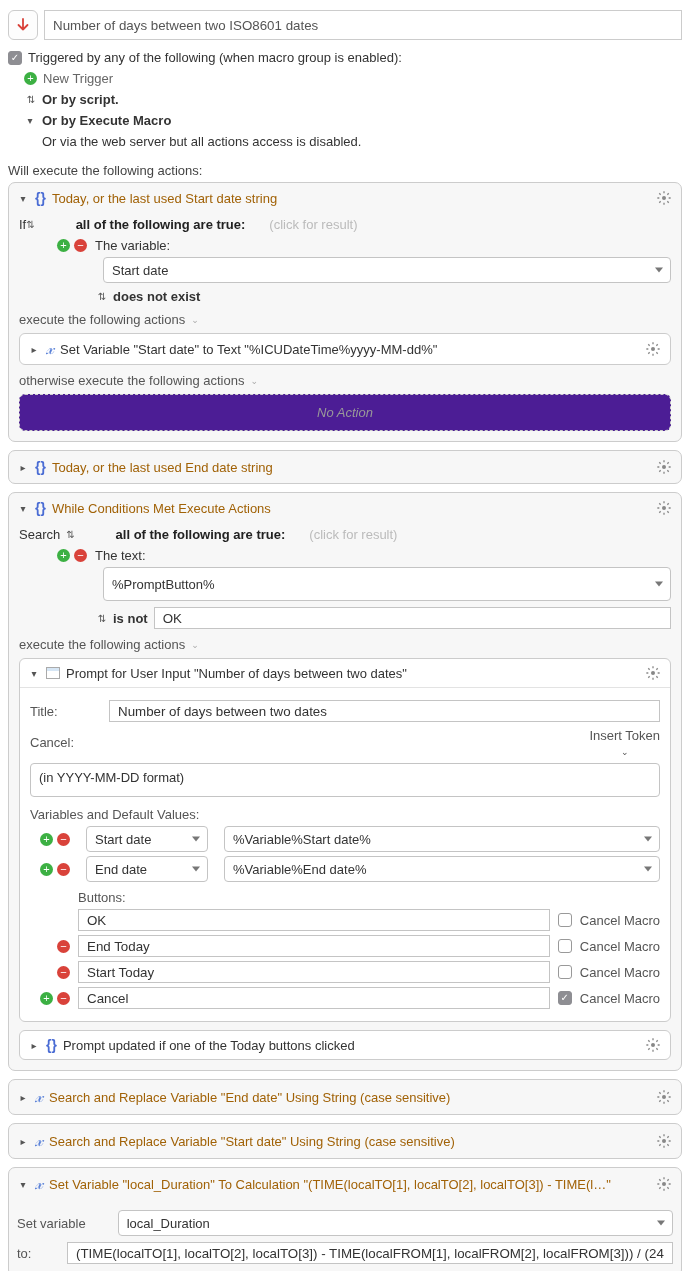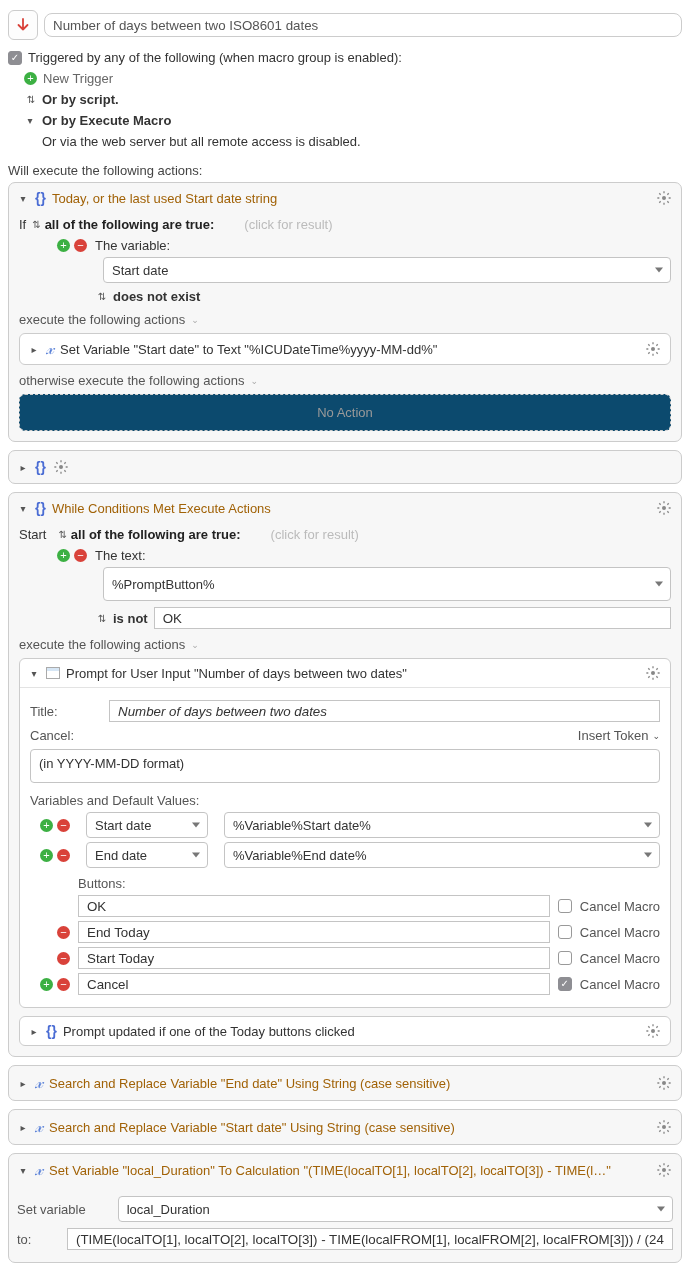--- a/index.html
+++ b/index.html
@@ -7,21 +7,21 @@
   body { padding:10px 8px; }
 
   .row { display:flex; align-items:center; gap:6px; }
   .indent { padding-left:16px; }
   .mt6 { margin-top:6px; }
   .bold { font-weight:600; }
   .muted { color:#bbb; }
 
   .title-row { display:flex; align-items:center; gap:6px; }
   .arrow-box { width:30px; height:30px; border:1px solid #ccc; border-radius:6px; display:flex; align-items:center; justify-content:center; background:#fdfdfd; }
-  .title-input { flex:1; height:24px; border:1px solid #ccc; border-radius:8px; padding:0 8px; color:#555; }
+  .title-input { flex:1; height:30px; border:1px solid #ccc; border-radius:0; padding:0 8px; color:#555; }
 
   .checkbox { width:14px; height:14px; border-radius:3px; border:1px solid #999; display:inline-flex; align-items:center; justify-content:center; background:#fff; flex-shrink:0; }
   .checkbox.checked { background:#8e8e93; border-color:#8e8e93; }
   .checkbox.checked::after { content:"✓"; color:#fff; font-size:10px; line-height:1; }
 
   .trigger-block { margin-top:10px; }
   .trigger-line { display:flex; align-items:center; gap:6px; color:#333; }
   .plus-circle { width:13px; height:13px; border-radius:50%; background:#3cb043; color:#fff; font-size:11px; display:inline-flex; align-items:center; justify-content:center; line-height:1; flex-shrink:0; }
   .minus-circle { width:13px; height:13px; border-radius:50%; background:#d9423a; color:#fff; font-size:11px; display:inline-flex; align-items:center; justify-content:center; line-height:1; flex-shrink:0; }
   .new-link { color:#666;text-align:right; }
@@ -35,48 +35,48 @@
   .panel-header { display:flex; align-items:center; gap:6px; padding:6px 8px; }
   .panel-header .title { flex:1; color:#a16207; }
   .gear { width:18px; height:18px; color:#888; display:flex; align-items:center; justify-content:center; }
   .panel-body { padding:4px 10px 10px 10px; }
   .panel-body.tight { padding:4px 8px 6px 8px; }
 
   .icon-brace { color:#4a6cd4; font-weight:700; font-size:14px; }
   .icon-var  { color:#5b82d8; font-style:italic; font-family:"Times New Roman",serif; font-size:17px; }
   .icon-doc  { width:14px; height:12px; border:1px solid #aaa; background:linear-gradient(#d6e6f5,#d6e6f5 30%,#fff 30%); display:inline-block; }
 
-  .subheader { display:flex; align-items:center; gap:6px; padding:0 0 6px 0; color:#333; }
-  .subheader .bold { color:#222; }
+  .subheader { display:flex; align-items:center; gap:0; padding:0 0 6px 0; color:#333; }
+  .subheader .bold { color:#222;margin-left:43px; }
 
   .input { height:22px; border:1px solid #c4c4c4; border-radius:0; background:#fff; padding:0 8px; color:#333; width:100%; }
   .select { height:26px; border:1px solid #c4c4c4; border-radius:4px; background:#fff; padding:0 20px 0 8px; color:#333; position:relative; display:flex; align-items:center; }
   .sel-wrap { position:relative; flex:1;padding-left:8px; }
   .sel-wrap::after { content:""; position:absolute; right:8px; top:50%; width:0;height:0; border-left:4px solid transparent; border-right:4px solid transparent; border-top:5px solid #777; transform:translateY(-50%); }
   .small-sel { width:130px; flex:none; }
   .textarea { border:1px solid #c4c4c4; border-radius:4px; background:#fff; padding:6px 8px; min-height:34px; }
-  .no-action { border:1px dashed #ccc; border-radius:6px; text-align:center; color:#999; padding:10px 0; background:#0c4a6e; }
+  .no-action { border:1px dashed #ccc; border-radius:6px; text-align:center; color:#999; padding:10px 0; background:#4c1d95;font-style:italic; }
 
   .execute-line { display:flex; align-items:center; gap:6px; color:#555; padding:8px 0 6px 0; }
   .mini-chev { font-size:9px; color:#aaa; }
 
   .nested-panel { border:1px solid #ccc; border-radius:6px; background:#fff; }
   .nested-header { display:flex; align-items:center; gap:6px; padding:5px 8px; border-bottom:1px solid #e3e3e3; }
   .nested-header.noborder { border-bottom:none; }
 
   .kv-row { display:flex; align-items:center; gap:24px; margin:6px 0; }
   .kv-label { width:55px; color:#555; text-align:left; }
 
   .pm-group { display:flex; align-items:center; gap:4px; width:40px; justify-content:flex-end; flex-shrink:0; }
   .btn-row { display:flex; align-items:center; gap:8px; margin:4px 0; }
   .cancel-label { color:#555; white-space:nowrap; }
 
   svg { display:block; }
   .insert-token { color:#555; display:flex; align-items:center; gap:4px; }
-  .align-right { margin-left:auto; }
+  .align-right { margin-left:auto;flex-direction:column; }
 
   .panel-header.collapsed { padding:7px 8px; }
   .vars-body { padding:0 10px 8px 10px; }
 
 </style>
 </head>
 <body>
 
 <div class="title-row">
   <div class="arrow-box">
@@ -99,21 +99,21 @@
   <div class="trigger-line indent mt6">
     <span class="updown">⇅</span>
     <span class="bold">Or by script.</span>
   </div>
   <div class="trigger-line indent mt6">
     <span class="disclosure">▾</span>
     <span class="bold">Or by Execute Macro</span>
   </div>
   <div class="trigger-line indent mt6">
     <span style="width:12px"></span>
-    <span>Or via the web server but all remote access is disabled.</span>
+    <span>Or via the web server but all actions access is disabled.</span>
   </div>
 </div>
 
 <div class="section-label">Will execute the following actions:</div>
 
 <div class="panel">
   <div class="panel-header">
     <span class="disclosure">▾</span>
     <span class="icon-brace">{}</span>
     <span class="title">Today, or the last used Start date string</span>
@@ -172,20 +172,21 @@
       <span class="mini-chev">⌄</span>
     </div>
     <div class="no-action">No Action</div>
   </div>
 </div>
 
 <div class="panel">
   <div class="panel-header collapsed">
     <span class="disclosure">▸</span>
     <span class="icon-brace">{}</span>
+    <span class="title">Today, or the last used End date string</span>
     <span class="gear">
       <svg viewBox="0 0 24 24" width="16" height="16">
           <circle cx="12" cy="12" r="3" fill="#888"></circle>
           <path d="M12 2v3M12 19v3M2 12h3M19 12h3M4.9 4.9l2.1 2.1M17 17l2.1 2.1M4.9 19.1L7 17M17 7l2.1-2.1" stroke="#888" stroke-width="2"></path>
         </svg>
     </span>
   </div>
 </div>
 
 <div class="panel">
@@ -195,21 +196,21 @@
     <span class="title">While Conditions Met Execute Actions</span>
     <span class="gear">
       <svg viewBox="0 0 24 24" width="16" height="16">
           <circle cx="12" cy="12" r="3" fill="#888"></circle>
           <path d="M12 2v3M12 19v3M2 12h3M19 12h3M4.9 4.9l2.1 2.1M17 17l2.1 2.1M4.9 19.1L7 17M17 7l2.1-2.1" stroke="#888" stroke-width="2"></path>
         </svg>
     </span>
   </div>
   <div class="panel-body">
     <div class="subheader">
-      <span>Start</span>
+      <span>Search</span>
       <span class="updown" style="width:auto;margin-left:6px">⇅</span>
       <span class="bold">all of the following are true:</span>
       <span class="muted" style="margin-left:24px">(click for result)</span>
     </div>
     <div class="row" style="padding-left:28px; gap:8px;">
       <span class="pm-group">
         <span class="plus-circle">+</span>
         <span class="minus-circle">−</span>
       </span>
       <span>The text:</span>
@@ -238,21 +239,21 @@
         <span class="gear">
           <svg viewBox="0 0 24 24" width="16" height="16">
               <circle cx="12" cy="12" r="3" fill="#888"></circle>
               <path d="M12 2v3M12 19v3M2 12h3M19 12h3M4.9 4.9l2.1 2.1M17 17l2.1 2.1M4.9 19.1L7 17M17 7l2.1-2.1" stroke="#888" stroke-width="2"></path>
             </svg>
         </span>
       </div>
       <div class="vars-body" style="padding-top:6px;">
         <div class="kv-row">
           <span class="kv-label">Title:</span>
-          <input class="input" style="flex: 1 1 0%; font-style: italic;" value="Number of days between two dates">
+          <input class="input" style="flex: 1 1 0%;" value="Number of days between two dates">
         </div>
         <div class="kv-row" style="align-items:center">
           <span class="kv-label">Cancel:</span>
           <span class="insert-token align-right">
             <span>Insert Token</span>
               <span style="font-size:9px">⌄</span>
           </span>
         </div>
         <div class="textarea" style="margin-left:0">(in YYYY-MM-DD format)</div>
 

